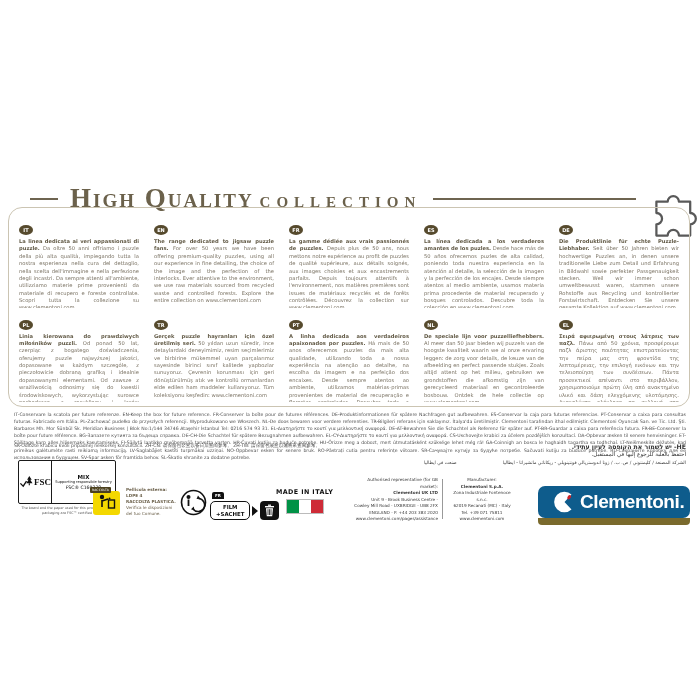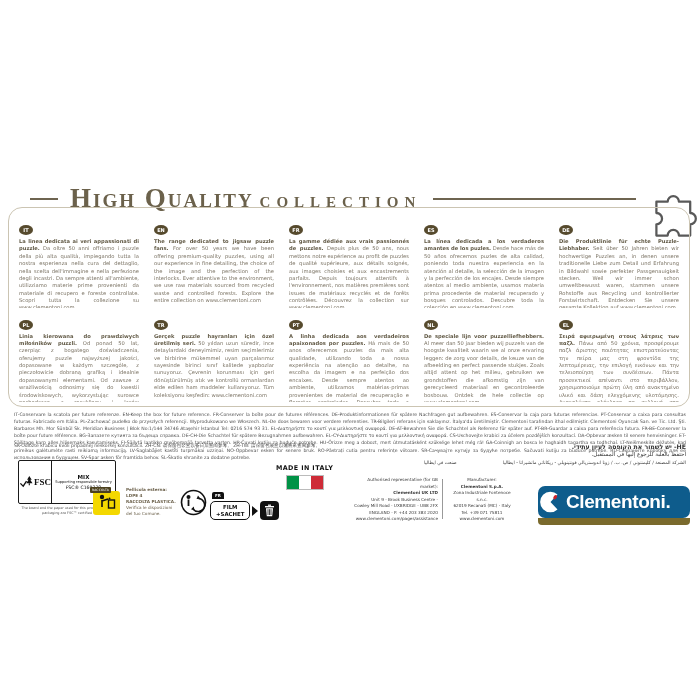--- a/index.html
+++ b/index.html
@@ -45,31 +45,31 @@
   .yellowtab{position:absolute;left:-3px;top:-4px;background:#4d421f;color:#fff;font-size:3px;padding:1px 2px;border-radius:1px;letter-spacing:.2px;}
   .recycletext{position:absolute;left:126px;top:487px;width:50px;font-size:4.2px;line-height:1.45;color:#6a5f49;}
   .recycletext div:nth-child(-n+3){font-weight:bold;}
   .triman{position:absolute;left:180px;top:489px;}
   .infotri{position:absolute;left:210px;top:482px;}
   .fr-tab{display:inline-block;background:#111;color:#fff;font-size:4px;font-weight:bold;padding:1px 3px;border-radius:2px 2px 0 0;margin-left:2px;}
   .infotri-row{display:flex;align-items:center;gap:2px;}
   .film-box{border:1.4px solid #111;border-radius:5px;padding:2px 5px;font-size:5.4px;font-weight:bold;color:#111;line-height:1.15;text-align:center;background:#fff;}
   .chev{width:0;height:0;border-top:5px solid transparent;border-bottom:5px solid transparent;border-left:6px solid #111;}
   .bin-box{width:19px;height:19px;background:#111;border-radius:4px;display:flex;align-items:center;justify-content:center;}
-  .mii{position:absolute;left:276px;top:464px;text-align:center;}
+  .mii{position:absolute;left:276px;top:488px;text-align:center;}
   .mii-label{font-size:6.4px;font-weight:bold;color:#111;letter-spacing:.4px;white-space:nowrap;}
   .flag{margin:3px auto 0 auto;width:36px;height:13px;display:flex;border:.5px solid #bbb;}
   .flag div{flex:1;}
   .addr{position:absolute;font-size:4.2px;line-height:1.55;color:#3a3a3a;}
   .addr div:nth-child(2){font-weight:bold;}
   .addr-gb{left:350px;top:477px;width:88px;text-align:right;}
   .addr-div{position:absolute;left:442px;top:479px;width:1px;height:40px;background:#999;}
   .addr-man{left:448px;top:477px;width:68px;text-align:center;}
   .clogo{position:absolute;left:538px;top:486px;width:152px;height:32px;background:#0e5c8c;border-radius:7px;
-         display:flex;align-items:center;padding-left:0;box-sizing:border-box;gap:4px;}
+         display:flex;align-items:center;padding-left:14px;box-sizing:border-box;gap:4px;}
   .clogo-text{color:#fff;font-weight:bold;font-size:19px;letter-spacing:-.4px;font-family:"Liberation Sans",sans-serif;}
   .goldbar{position:absolute;left:538px;top:518px;width:152px;height:7px;background:#7a6a2d;border-radius:0 0 4px 4px;}
 </style>
 </head>
 <body>
 
 <div class="page">
 
   <div class="header">
     <div class="rule rule-l"></div>

